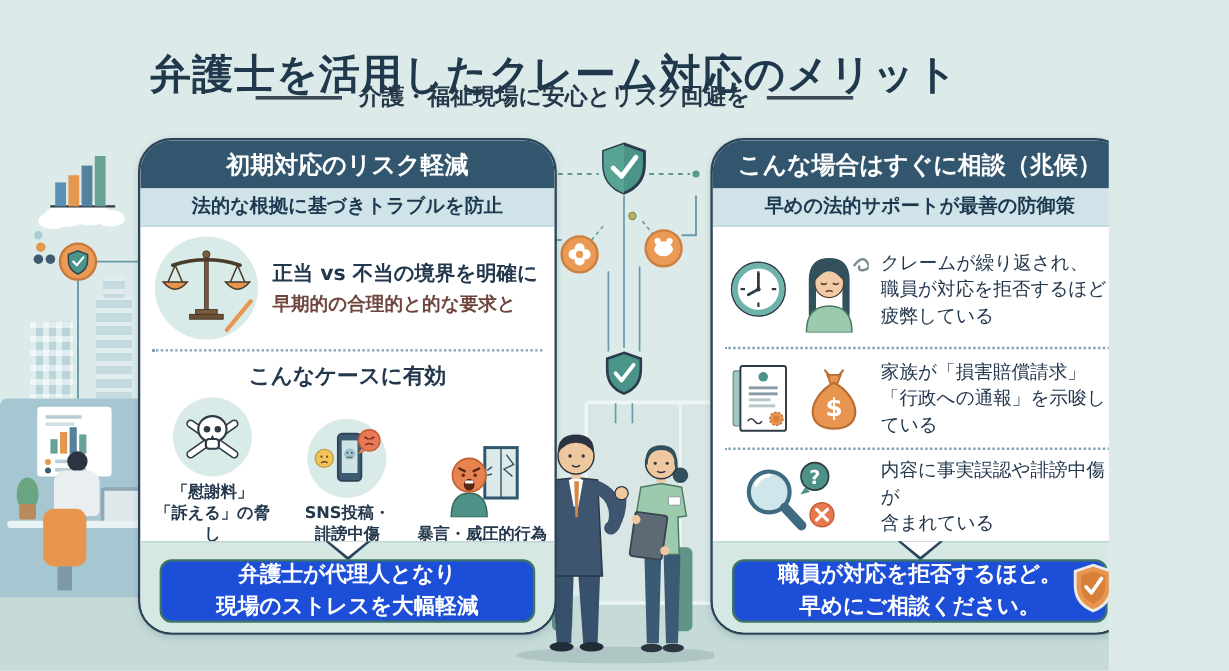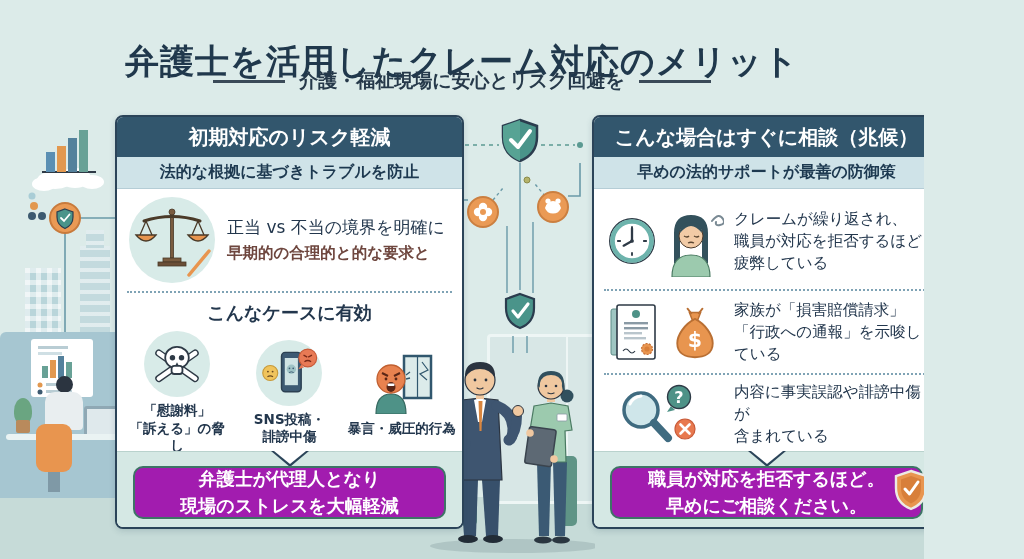--- a/index.html
+++ b/index.html
@@ -25,48 +25,48 @@
   .bgsvg{position:absolute;z-index:1;}
 
   
   .title{position:absolute;top:16px;left:0;right:0;text-align:center;font-size:34px;font-weight:800;
     color:#20384c;letter-spacing:1px;z-index:6;}
   .subtitle-row{position:absolute;top:68px;left:0;right:0;display:flex;align-items:center;justify-content:center;
     gap:14px;z-index:6;color:#26394a;font-size:19px;font-weight:700;}
   .dash{width:72px;height:3px;background:#3a4a58;}
 
   
-  .panel{position:absolute;top:115px;width:345px;height:410px;border:2.5px solid #2b4459;border-radius:8px;
+  .panel{position:absolute;top:115px;width:345px;height:410px;border:2.5px solid #2b4459;border-radius:28px;
     background:#fff;box-shadow:0 2px 6px rgba(40,70,90,.18);overflow:hidden;z-index:5;}
   .panel.left{left:115px;} .panel.right{left:592px;}
   .panel-header{height:40px;background:#32566d;color:#fff;font-size:20px;font-weight:700;
     display:flex;align-items:center;justify-content:center;}
   .panel-sub{height:31px;background:#cfe3e8;color:#1d3950;font-size:16px;font-weight:700;
     display:flex;align-items:center;justify-content:center;border-bottom:1px solid #b5cdd6;}
   .panel-body{position:relative;background:#fff;height:264px;}
   .panel-strip{position:absolute;left:0;right:0;bottom:0;height:75px;background:#d5e8e4;border-top:1px solid #b9d2cd;}
   .notch-dark{position:absolute;top:-1px;left:50%;transform:translateX(-50%);width:0;height:0;
     border-left:19px solid transparent;border-right:19px solid transparent;border-top:16px solid #2b4459;}
   .notch{position:absolute;top:-1px;left:50%;transform:translateX(-50%);width:0;height:0;
     border-left:16px solid transparent;border-right:16px solid transparent;border-top:13px solid #fff;}
-  .teal-box{position:absolute;left:16px;right:16px;top:14px;bottom:8px;background:#a21caf;border:2px solid #3e7466;
+  .teal-box{position:absolute;left:16px;right:16px;top:14px;bottom:8px;background:#1d4ed8;border:2px solid #3e7466;
     border-radius:10px;color:#fff;font-weight:700;font-size:18px;line-height:1.45;
     display:flex;align-items:center;justify-content:center;text-align:center;}
   .preline{white-space:pre-line;}
 
   
   .point-row{position:absolute;left:12px;top:8px;right:8px;display:flex;gap:12px;align-items:center;}
   .badge{width:86px;height:86px;border-radius:50%;background:#d8ebe8;flex:0 0 auto;
     display:flex;align-items:center;justify-content:center;}
-  .pt1{font-size:17px;font-weight:400;color:#23374d;margin-bottom:4px;}
+  .pt1{font-size:17px;font-weight:700;color:#23374d;margin-bottom:4px;}
   .pt2{font-size:15.5px;font-weight:700;color:#6e463e;}
   .pt3{font-size:15.5px;font-weight:700;color:#3a4150;}
   .dotted{position:absolute;left:10px;right:10px;top:102px;border-top:2px dotted #7fa3b5;}
   .cases-head{position:absolute;top:112px;left:0;right:0;text-align:center;font-size:18px;font-weight:700;color:#23374d;}
-  .cases-row{position:absolute;top:142px;left:4px;right:4px;display:flex;justify-content:space-around;align-items:center;}
+  .cases-row{position:absolute;top:142px;left:4px;right:4px;display:flex;justify-content:space-around;align-items:flex-end;}
   .case{width:108px;text-align:center;}
   .cicon{width:66px;height:66px;margin:0 auto 5px;border-radius:50%;background:#d8ebe8;
     display:flex;align-items:center;justify-content:center;}
   .cicon.noring{background:transparent;border-radius:0;}
   .case-label{font-size:13.5px;font-weight:700;color:#23374d;line-height:1.3;}
 
   
   .sign-row{position:absolute;left:10px;right:8px;display:flex;align-items:center;gap:8px;}
   .sign-icons{flex:0 0 122px;display:flex;align-items:center;justify-content:center;gap:2px;}
   .sign-text{font-size:15.5px;font-weight:400;color:#23374d;line-height:1.42;}

